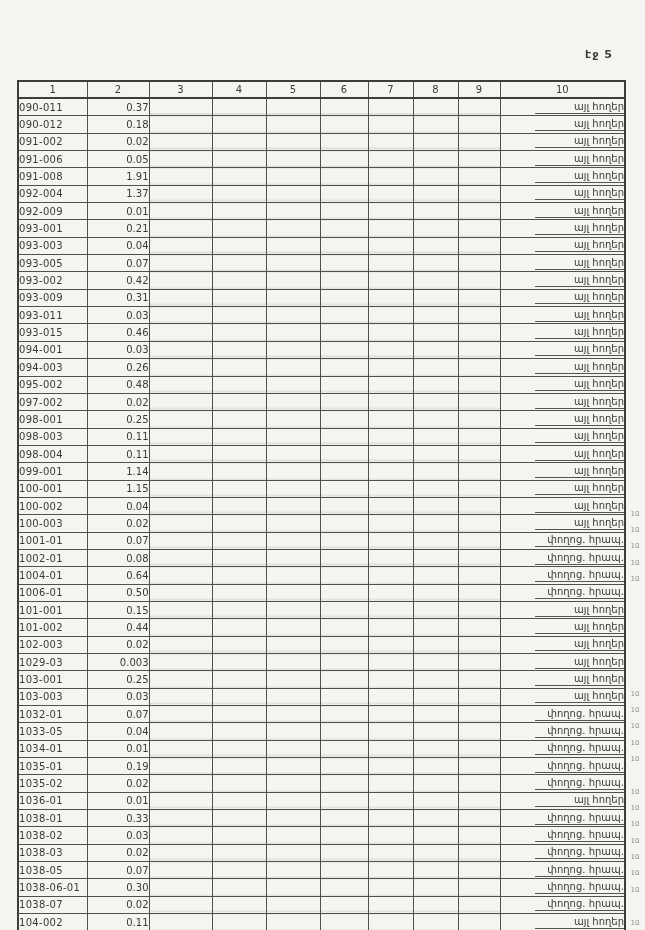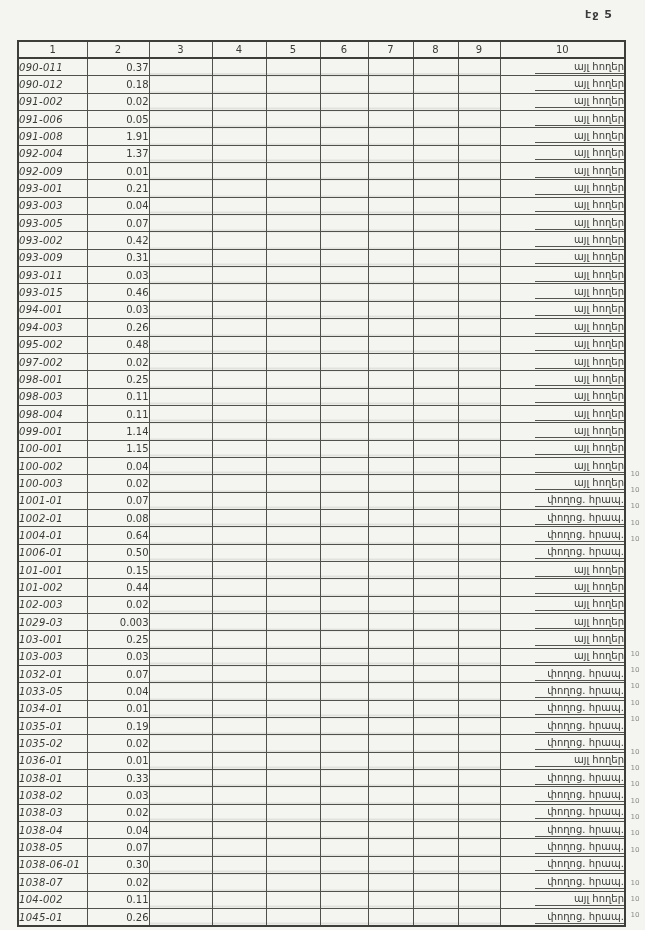--- a/index.html
+++ b/index.html
@@ -7,20 +7,21 @@
     width:645px;height:930px;
     background:#f4f4f1;
     font-family:"DejaVu Sans","Liberation Sans",sans-serif;
     color:#2e2e2e;
     position:relative;
     overflow:hidden;
   }
   .page{
     position:absolute;inset:0;
     filter:contrast(0.98);
+    margin-top:40px;
   }
   .page-label{
     position:absolute;top:8px;left:585px;
     font-size:11px;font-weight:bold;color:#3a3a3a;
     letter-spacing:1px;
   }
   table.doc{
     position:absolute;top:40px;left:17px;
     border-collapse:collapse;
     table-layout:fixed;
@@ -47,21 +48,21 @@
     white-space:nowrap;
     color:#383835;
   }
   table.doc{border:2px solid #3c3c39;}
   table.doc th{
     font-weight:normal;
     text-align:center;
     height:15px;
     border-bottom:2px solid #3c3c39;
   }
-  td.id-cell{text-align:left;padding-left:5px;letter-spacing:0.3px;font-style:italic;}
+  td.id-cell{text-align:left;padding-left:5px;letter-spacing:0.3px;}
   td.val-cell{text-align:right;}
   td.land-cell{text-align:right;padding-left:4px;}
   td.land-cell span{
     border-bottom:1px solid #55554f;
     padding-bottom:1px;
     display:inline-block;
     min-width:72%;
   }
   
   td.empty-cell{background:
@@ -634,32 +635,20 @@
           <td class="empty-cell"></td>
           <td class="empty-cell"></td>
           <td class="empty-cell"></td>
           <td class="empty-cell"></td>
           <td class="empty-cell"></td>
           <td class="empty-cell"></td>
           <td class="empty-cell"></td>
           <td class="land-cell"><span>փողոց. հրապ.</span></td>
         </tr>
         <tr>
-          <td class="id-cell">1038-04</td>
-          <td class="val-cell">0.04</td>
-          <td class="empty-cell"></td>
-          <td class="empty-cell"></td>
-          <td class="empty-cell"></td>
-          <td class="empty-cell"></td>
-          <td class="empty-cell"></td>
-          <td class="empty-cell"></td>
-          <td class="empty-cell"></td>
-          <td class="land-cell"><span>փողոց. հրապ.</span></td>
-        </tr>
-        <tr>
           <td class="id-cell">1038-05</td>
           <td class="val-cell">0.07</td>
           <td class="empty-cell"></td>
           <td class="empty-cell"></td>
           <td class="empty-cell"></td>
           <td class="empty-cell"></td>
           <td class="empty-cell"></td>
           <td class="empty-cell"></td>
           <td class="empty-cell"></td>
           <td class="land-cell"><span>փողոց. հրապ.</span></td>

